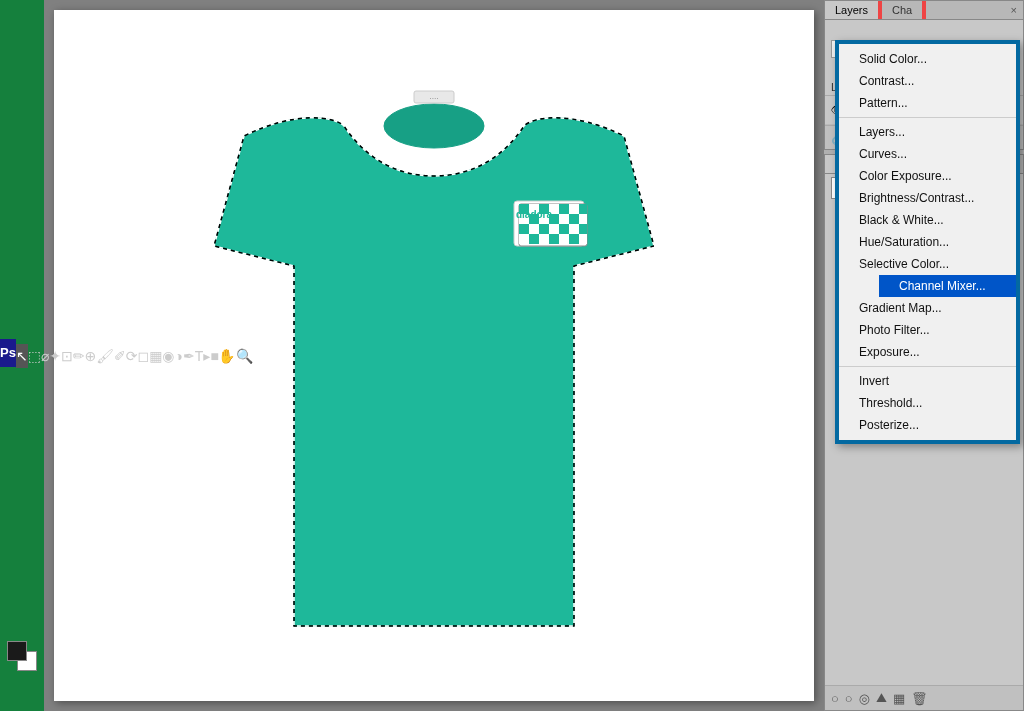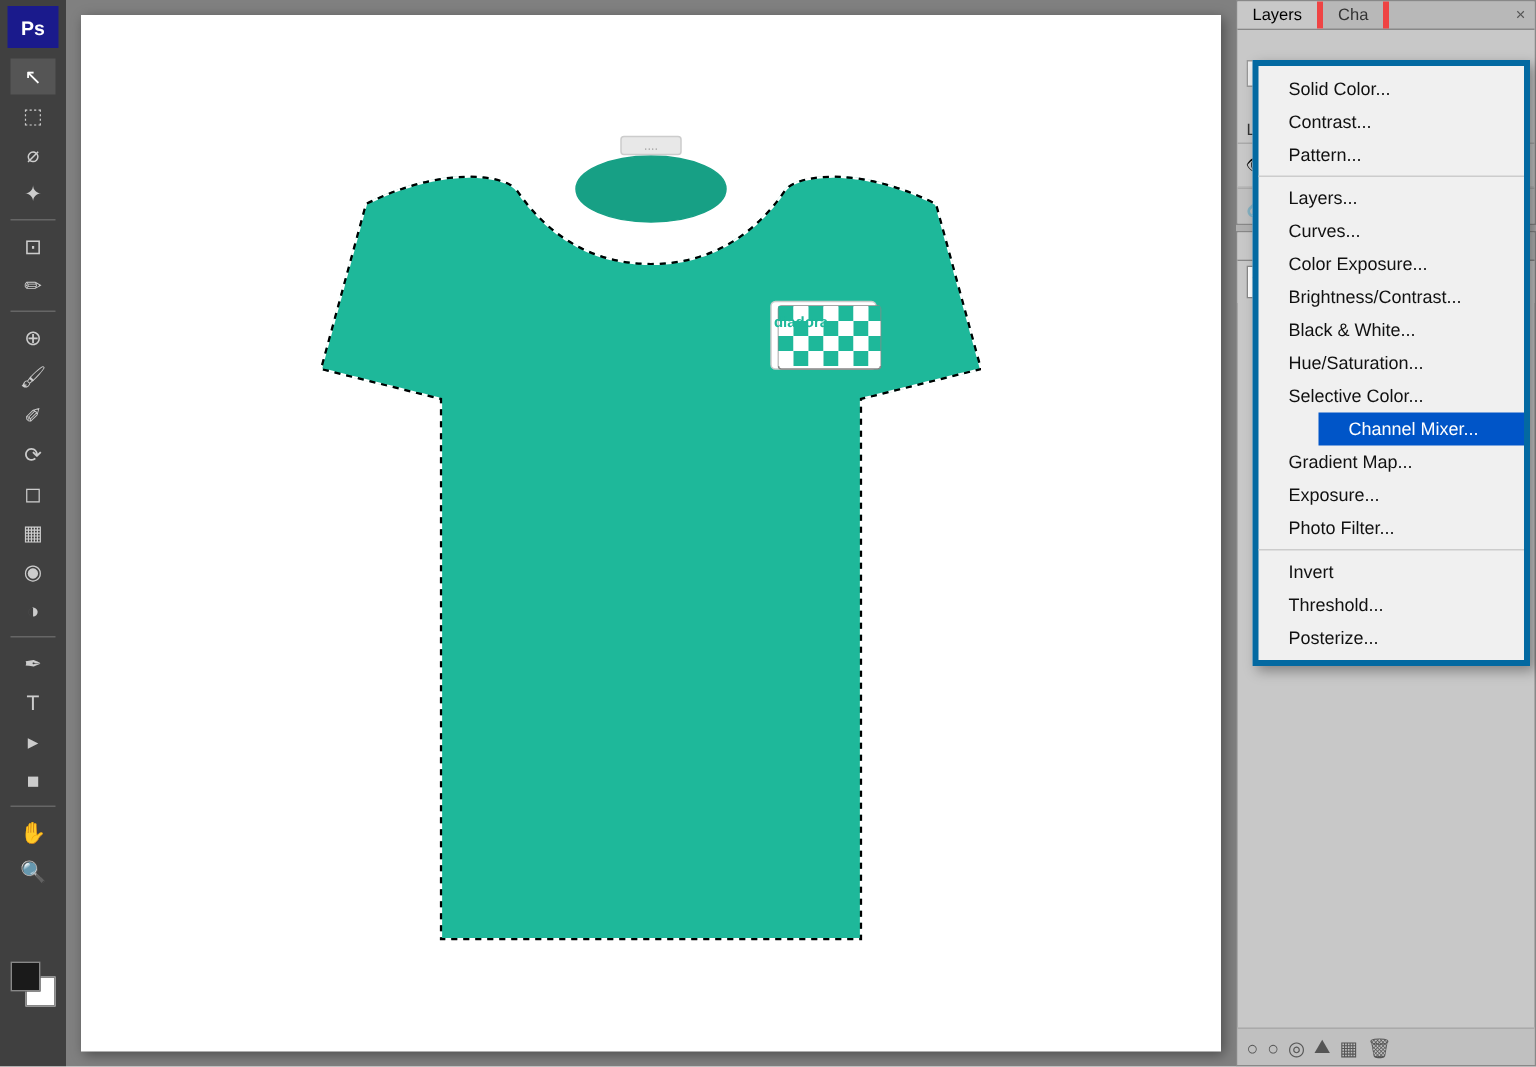--- a/index.html
+++ b/index.html
@@ -18,23 +18,23 @@
       display: flex;
       width: 1024px;
       height: 711px;
       position: relative;
     }
 
     
     .toolbar {
       width: 44px;
       height: 711px;
-      background: #404040;
-      display: flex;
-      flex-direction: column;
+      background: #15803d;
+      display: flex;
+      flex-direction: row;
       align-items: center;
       padding: 4px 0;
       flex-shrink: 0;
       position: relative;
       z-index: 10;
     }
 
     .tool-icon {
       width: 30px;
       height: 24px;
@@ -556,21 +556,21 @@
       <div class="menu-separator"></div>
       <div class="menu-item">Layers...</div>
       <div class="menu-item">Curves...</div>
       <div class="menu-item">Color Exposure...</div>
       <div class="menu-item">Brightness/Contrast...</div>
       <div class="menu-item">Black &amp; White...</div>
       <div class="menu-item">Hue/Saturation...</div>
       <div class="menu-item">Selective Color...</div>
       <div class="menu-item highlighted">Channel Mixer...</div>
       <div class="menu-item">Gradient Map...</div>
+      <div class="menu-item">Photo Filter...</div>
       <div class="menu-item">Exposure...</div>
-      <div class="menu-item">Photo Filter...</div>
       <div class="menu-separator"></div>
       <div class="menu-item">Invert</div>
       <div class="menu-item">Threshold...</div>
       <div class="menu-item">Posterize...</div>
     </div>
 
 </div>
 
 </body></html>

